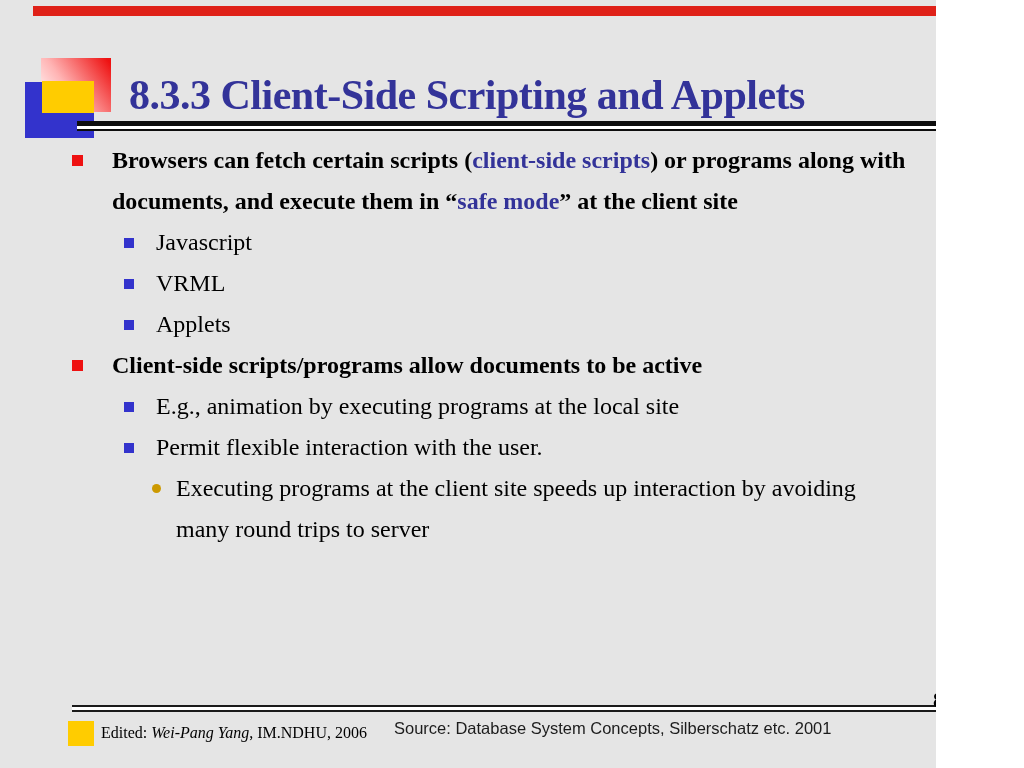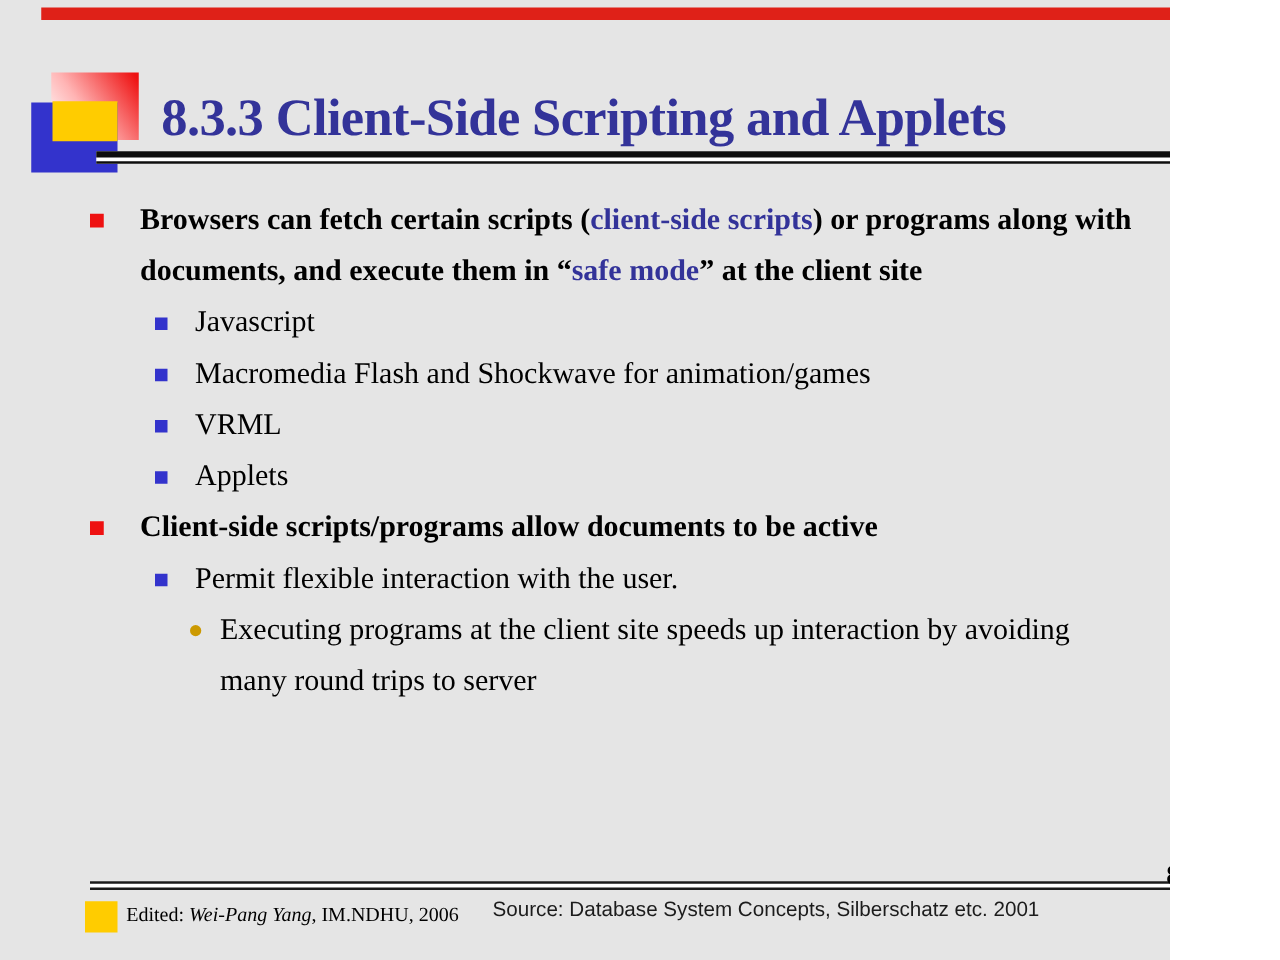--- a/index.html
+++ b/index.html
@@ -15,21 +15,21 @@
   .logo-red{position:absolute;left:41px;top:58px;width:70px;height:54px;z-index:1;
             background:linear-gradient(55deg,#ffffff 2%,#ffb4b4 40%,#ee1111 96%);}
   .logo-blue{position:absolute;left:25px;top:82px;width:69px;height:56px;background:var(--logo-blue);z-index:2;}
   .logo-yellow{position:absolute;left:42px;top:81px;width:52px;height:32px;background:var(--logo-yellow);z-index:3;}
   
   .title{position:absolute;left:129px;top:72px;margin:0;white-space:nowrap;
          font-size:42px;line-height:46px;font-weight:bold;color:var(--title-color);letter-spacing:-0.5px;}
   .title-rule{position:absolute;left:77px;top:121px;width:931px;height:3px;background:#ffffff;
               border-top:5px solid #0d0d0d;border-bottom:2px solid #0d0d0d;z-index:4;}
   
-  .content{position:absolute;left:0;top:156px;width:1024px;}
+  .content{position:absolute;left:0;top:140px;width:1024px;}
   .row{position:relative;font-size:24px;line-height:41px;color:#000000;}
   .row.bold{font-weight:bold;}
   .level-1{padding-left:112px;padding-right:74px;}
   .level-2{padding-left:156px;padding-right:126px;}
   .level-3{padding-left:176px;padding-right:112px;}
   .bullet{position:absolute;display:block;}
   .b1{left:72px;top:15px;width:11px;height:11px;background:var(--bullet-l1);}
   .b2{left:124px;top:16px;width:10px;height:10px;background:var(--bullet-l2);}
   .b3{left:152px;top:16px;width:9px;height:9px;border-radius:50%;background:var(--bullet-l3);}
   .hl{color:var(--highlight);}
@@ -53,24 +53,25 @@
   <div class="logo-red"></div>
   <div class="logo-blue"></div>
   <div class="logo-yellow"></div>
 
   <h1 class="title">8.3.3 Client-Side Scripting and Applets</h1>
   <div class="title-rule"></div>
 
   <div class="content">
       <div class="row level-1 bold"><span class="bullet b1"></span><span class="txt"><span>Browsers can fetch certain scripts (</span><span class="hl">client-side scripts</span><span>) or programs along with documents, and execute them in “</span><span class="hl">safe mode</span><span>” at the client site</span></span></div>
       <div class="row level-2"><span class="bullet b2"></span><span class="txt"><span>Javascript</span></span></div>
-      <div class="row level-2"><span class="bullet b2"></span><span class="txt"><span>Macromedia Flash and Shockwave for animation/games</span></span></div>
+      <div class="row level-2"><span class="bullet b2"></span></div>
       <div class="row level-2"><span class="bullet b2"></span><span class="txt"><span>VRML</span></span></div>
       <div class="row level-2"><span class="bullet b2"></span><span class="txt"><span>Applets</span></span></div>
       <div class="row level-1 bold"><span class="bullet b1"></span><span class="txt"><span>Client-side scripts/programs allow documents to be active</span></span></div>
+      <div class="row level-2"><span class="bullet b2"></span><span class="txt"><span>E.g., animation by executing programs at the local site</span></span></div>
       <div class="row level-2"><span class="bullet b2"></span><span class="txt"><span>Permit flexible interaction with the user.</span></span></div>
       <div class="row level-3"><span class="bullet b3"></span><span class="txt"><span>Executing programs at the client site speeds up interaction by avoiding many round trips to server</span></span></div>
     </div>
 
   <div class="footer-rule"></div>
   <div class="footer-square"></div>
   <div class="footer-edited"><span>Edited: </span><i>Wei-Pang Yang</i><span>, IM.NDHU, 2006</span></div>
   <div class="footer-source">Source: Database System Concepts, Silberschatz etc. 2001</div>
   <div class="footer-page"><b>8</b><span>-11</span></div>
 </div>

